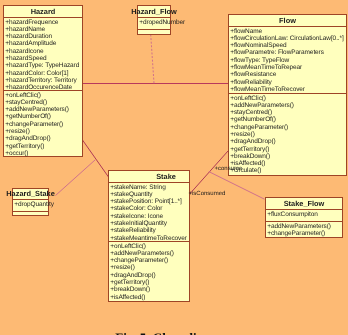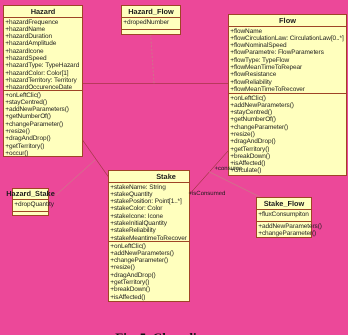--- a/index.html
+++ b/index.html
@@ -1,18 +1,18 @@
 <!DOCTYPE html>
 <html><head>
 <meta charset="utf-8">
 <style>
   html,body{margin:0;padding:0;background:#ffffff;-webkit-font-smoothing:antialiased;
             text-rendering:geometricPrecision;}
   body{width:348px;height:335px;font-family:"Liberation Sans",sans-serif;overflow:hidden;}
-  #canvas{position:relative;width:348px;height:335px;background:#ec4899;}
+  #canvas{position:relative;width:348px;height:335px;background:#fdba74;}
   svg#links{position:absolute;left:0;top:0;width:348px;height:335px;overflow:visible;}
   .umlbox{position:absolute;box-sizing:border-box;border:1px solid #9e4426;background:#ffffbe;}
   .hdr{box-sizing:border-box;text-align:center;font-weight:bold;color:#1a1a1a;
        font-size:7.4px;line-height:7.4px;
        display:flex;align-items:center;justify-content:center;}
   .sect{box-sizing:border-box;border-top:1px solid #9e4426;padding-left:1.2px;padding-top:0.5px;}
   .row{color:#1d1d1d;white-space:nowrap;overflow:visible;
        font-size:6.5px;line-height:7.3px;letter-spacing:-0.1px;}
   .lbl{position:absolute;color:#1a1a1a;white-space:nowrap;font-size:6px;line-height:6px;}
   .caption{position:absolute;text-align:center;font-family:"Liberation Serif",serif;
@@ -61,21 +61,21 @@
         <div class="row">+stayCentred()</div>
         <div class="row">+addNewParameters()</div>
         <div class="row">+getNumberOf()</div>
         <div class="row">+changeParameter()</div>
         <div class="row">+resize()</div>
         <div class="row">+dragAndDrop()</div>
         <div class="row">+getTerritory()</div>
         <div class="row">+occur()</div>
       </div>
     </div>
-    <div class="umlbox" style="left: 121px; top: 5px; width: 60px; height: 30px;">
+    <div class="umlbox" style="left: 137px; top: 5px; width: 34px; height: 30px;">
       <div class="hdr" style="height: 11px;">Hazard_Flow</div>
       <div class="sect" style="height: 12px;">
         <div class="row">+dropedNumber</div>
       </div>
       <div class="sect" style="height: 5px;"></div>
     </div>
     <div class="umlbox" style="left: 228px; top: 14px; width: 119px; height: 162px;">
       <div class="hdr" style="height: 11px;">Flow</div>
       <div class="sect" style="height: 67px;">
         <div class="row">+flowName</div>
@@ -125,21 +125,21 @@
         <div class="row">+onLeftClic()</div>
         <div class="row">+addNewParameters()</div>
         <div class="row">+changeParameter()</div>
         <div class="row">+resize()</div>
         <div class="row">+dragAndDrop()</div>
         <div class="row">+getTerritory()</div>
         <div class="row">+breakDown()</div>
         <div class="row">+isAffected()</div>
       </div>
     </div>
-    <div class="umlbox" style="left: 256px; top: 197px; width: 56px; height: 41px;">
+    <div class="umlbox" style="left: 265px; top: 197px; width: 78px; height: 41px;">
       <div class="hdr" style="height: 11px;">Stake_Flow</div>
       <div class="sect" style="height: 12px;">
         <div class="row">+fluxConsumpiton</div>
       </div>
       <div class="sect" style="height: 16px;">
         <div class="row">+addNewParameters()</div>
         <div class="row">+changeParameter()</div>
       </div>
     </div>
     <div class="lbl" style="left: 214.5px; top: 165.6px;">+consume</div>

